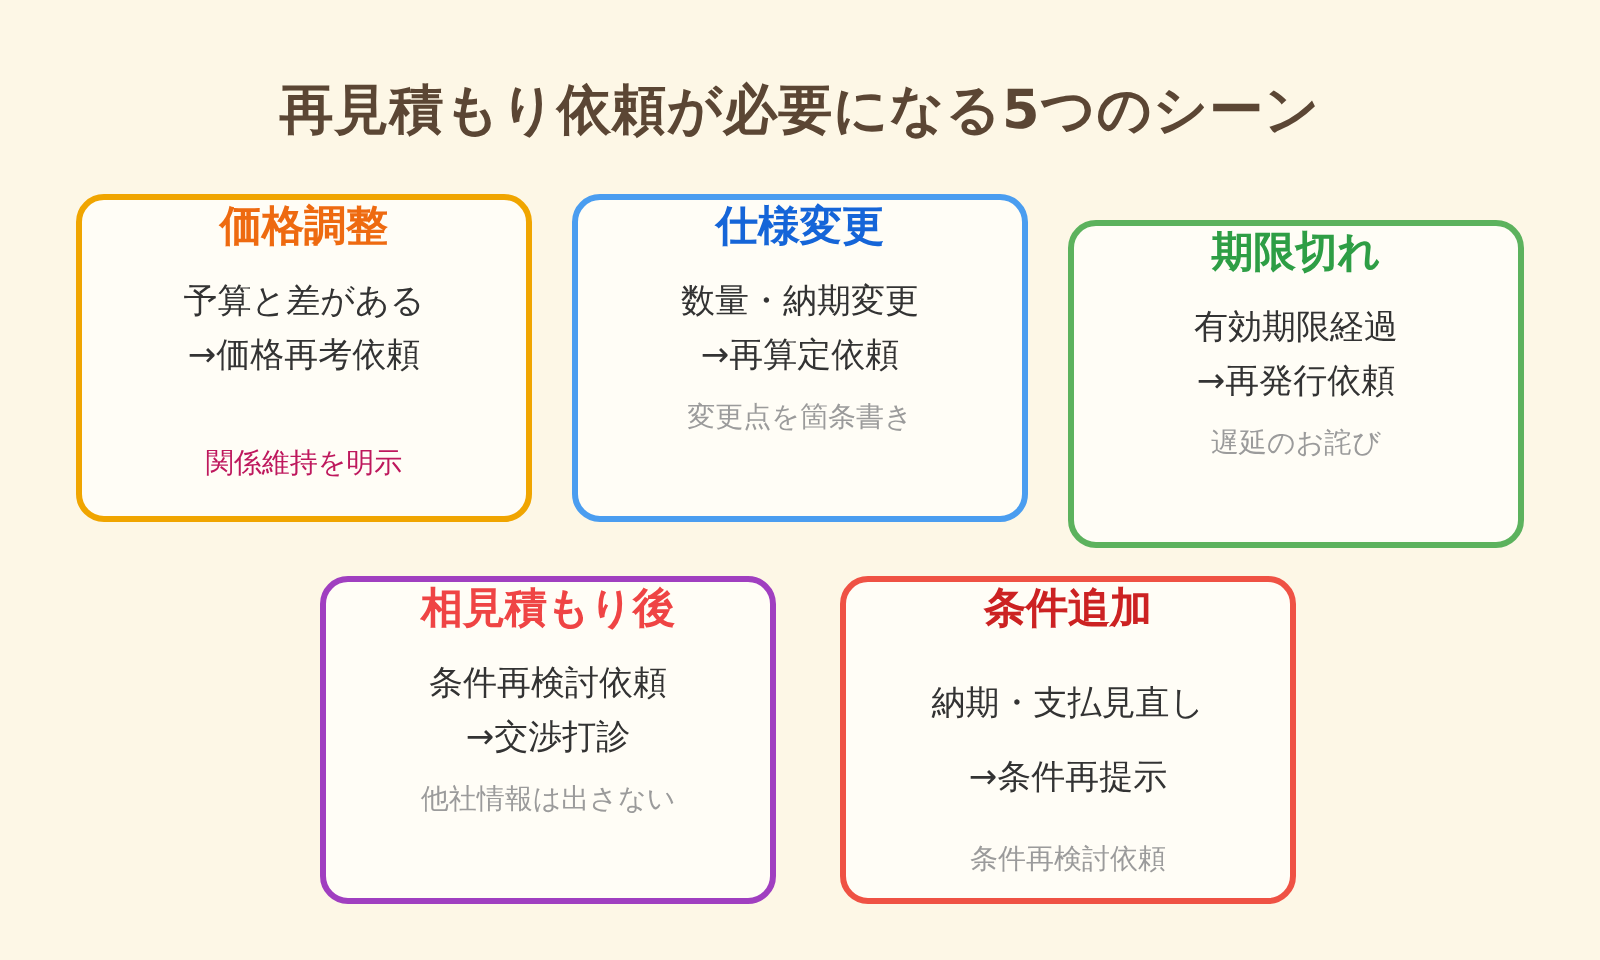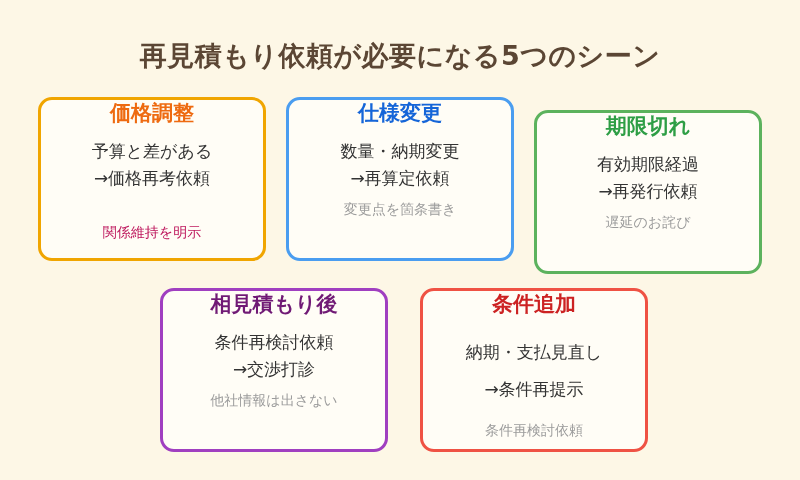--- a/index.html
+++ b/index.html
@@ -99,21 +99,21 @@
   </div>
 
   <div class="card" id="card-2" style="border-color: rgb(92, 178, 93); background: rgb(255, 253, 246);">
     <div class="card-title" style="color: rgb(46, 158, 69);">期限切れ</div>
     <div class="card-line" style="color: rgb(51, 51, 51);">有効期限経過</div>
     <div class="card-line" style="color: rgb(51, 51, 51);">→再発行依頼</div>
     <div class="card-note" style="color: rgb(155, 155, 155);">遅延のお詫び</div>
   </div>
 
   <div class="card" id="card-3" style="border-color: rgb(160, 63, 192); background: rgb(255, 253, 246);">
-    <div class="card-title" style="color: #701a75;">相見積もり後</div>
+    <div class="card-title" style="color: #ef4444;">相見積もり後</div>
     <div class="card-line" style="color: rgb(51, 51, 51);">条件再検討依頼</div>
     <div class="card-line" style="color: rgb(51, 51, 51);">→交渉打診</div>
     <div class="card-note" style="color: rgb(155, 155, 155);">他社情報は出さない</div>
   </div>
 
   <div class="card" id="card-4" style="border-color: rgb(239, 82, 68); background: rgb(255, 253, 246); gap: 10px;">
     <div class="card-title" style="color: rgb(204, 34, 34);">条件追加</div>
     <div class="card-line" style="color: rgb(51, 51, 51);">納期・支払見直し</div>
     <div class="card-line" style="color: rgb(51, 51, 51);">→条件再提示</div>
     <div class="card-note" style="color: rgb(155, 155, 155);">条件再検討依頼</div>

